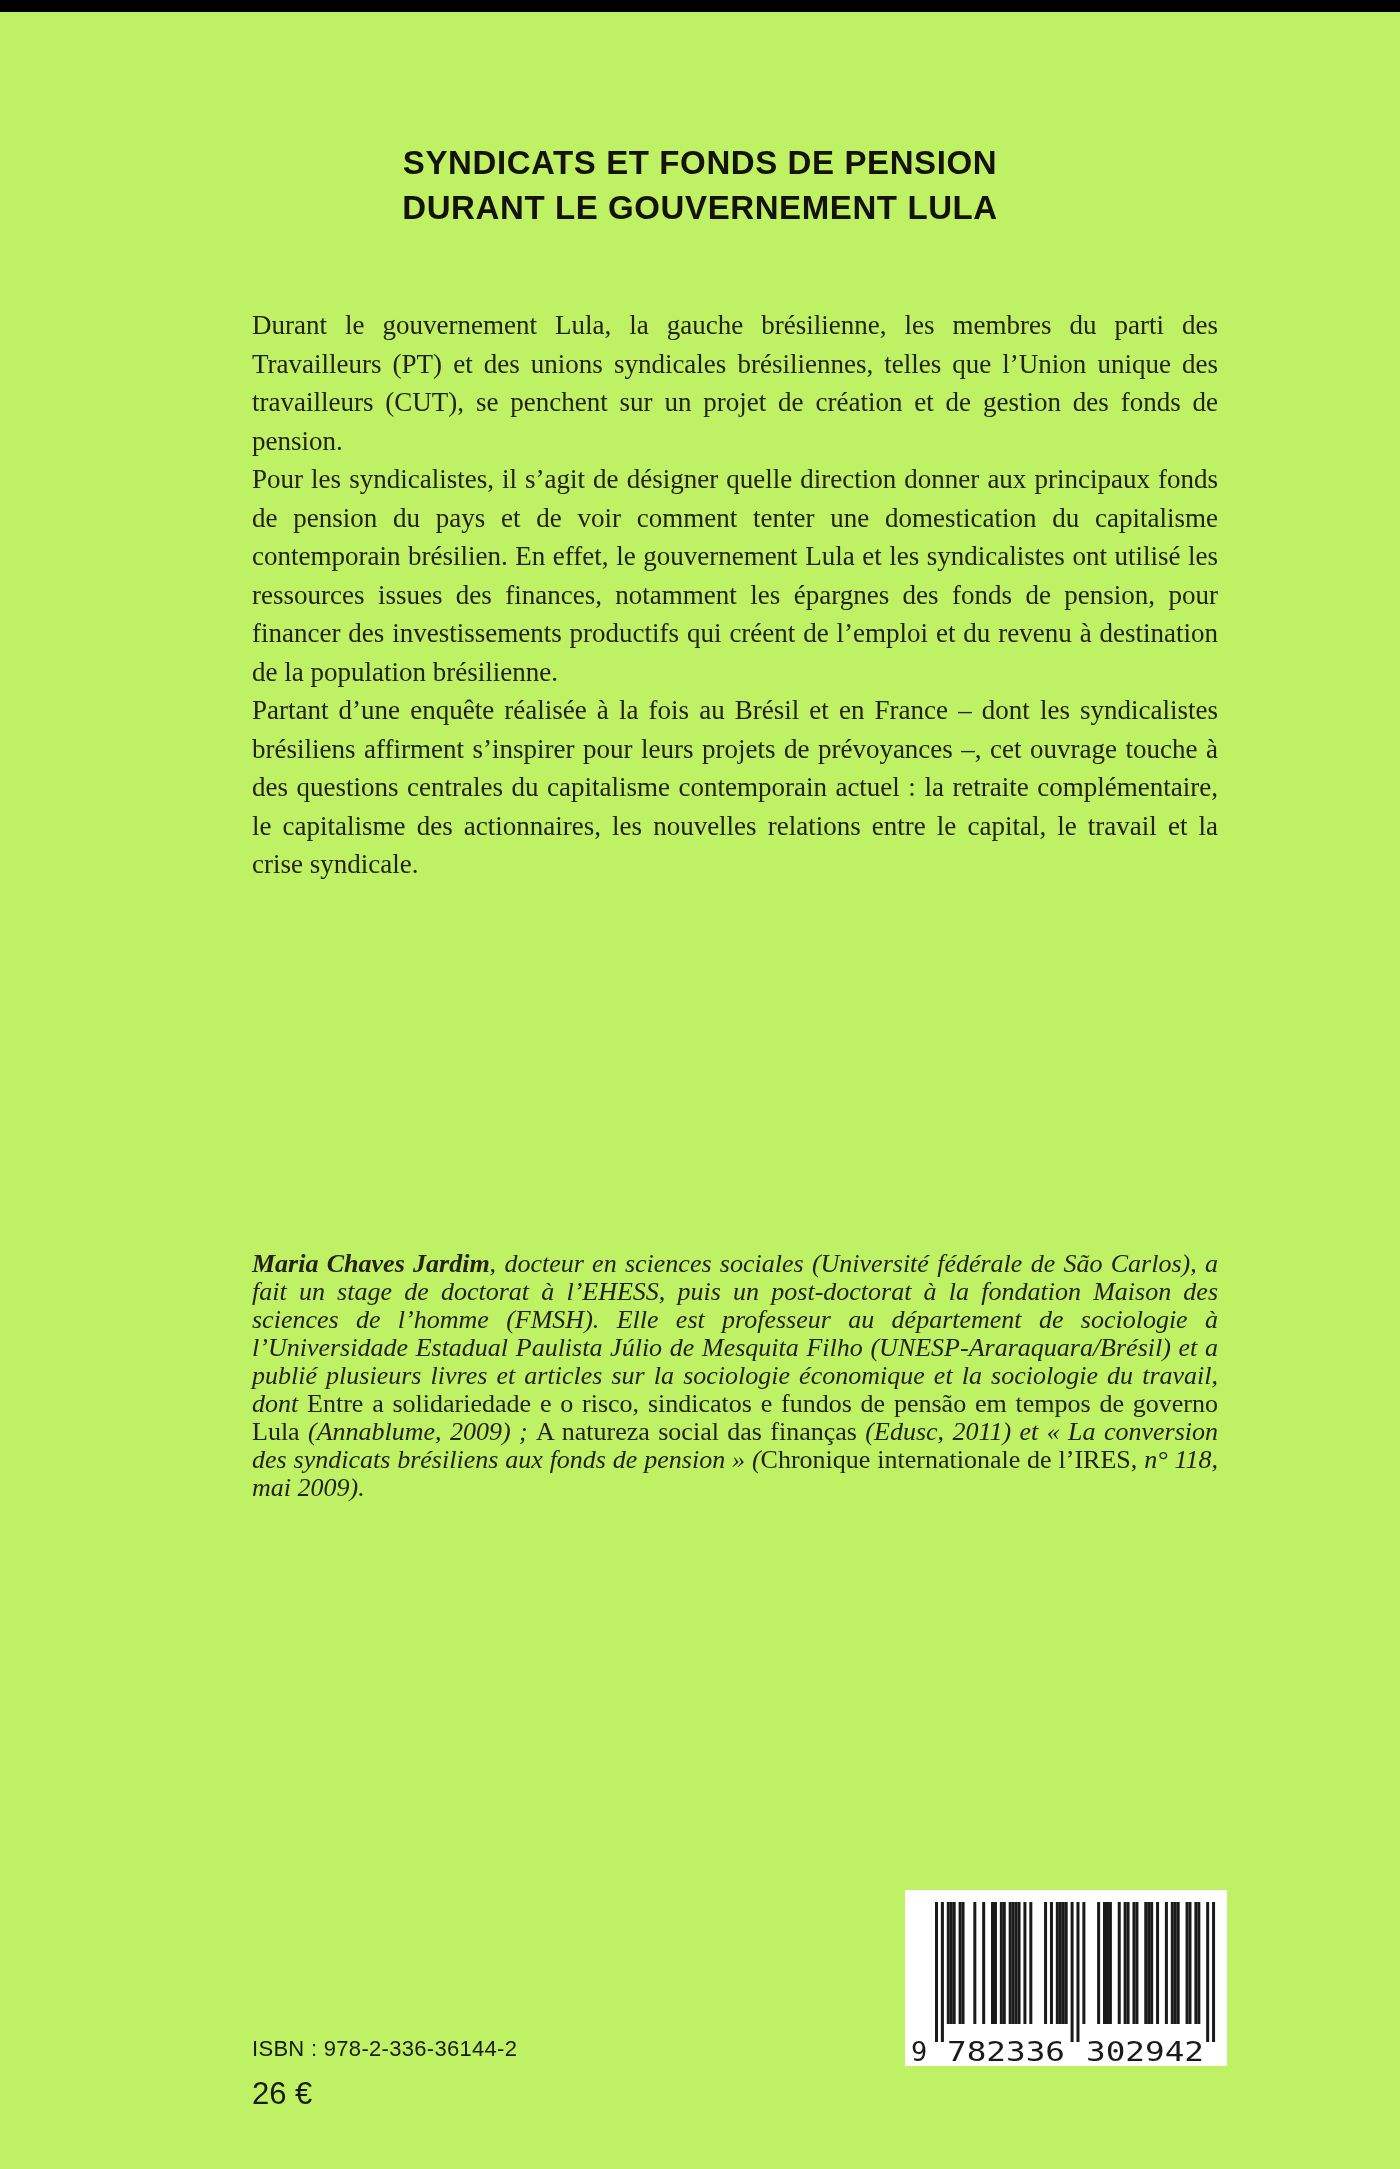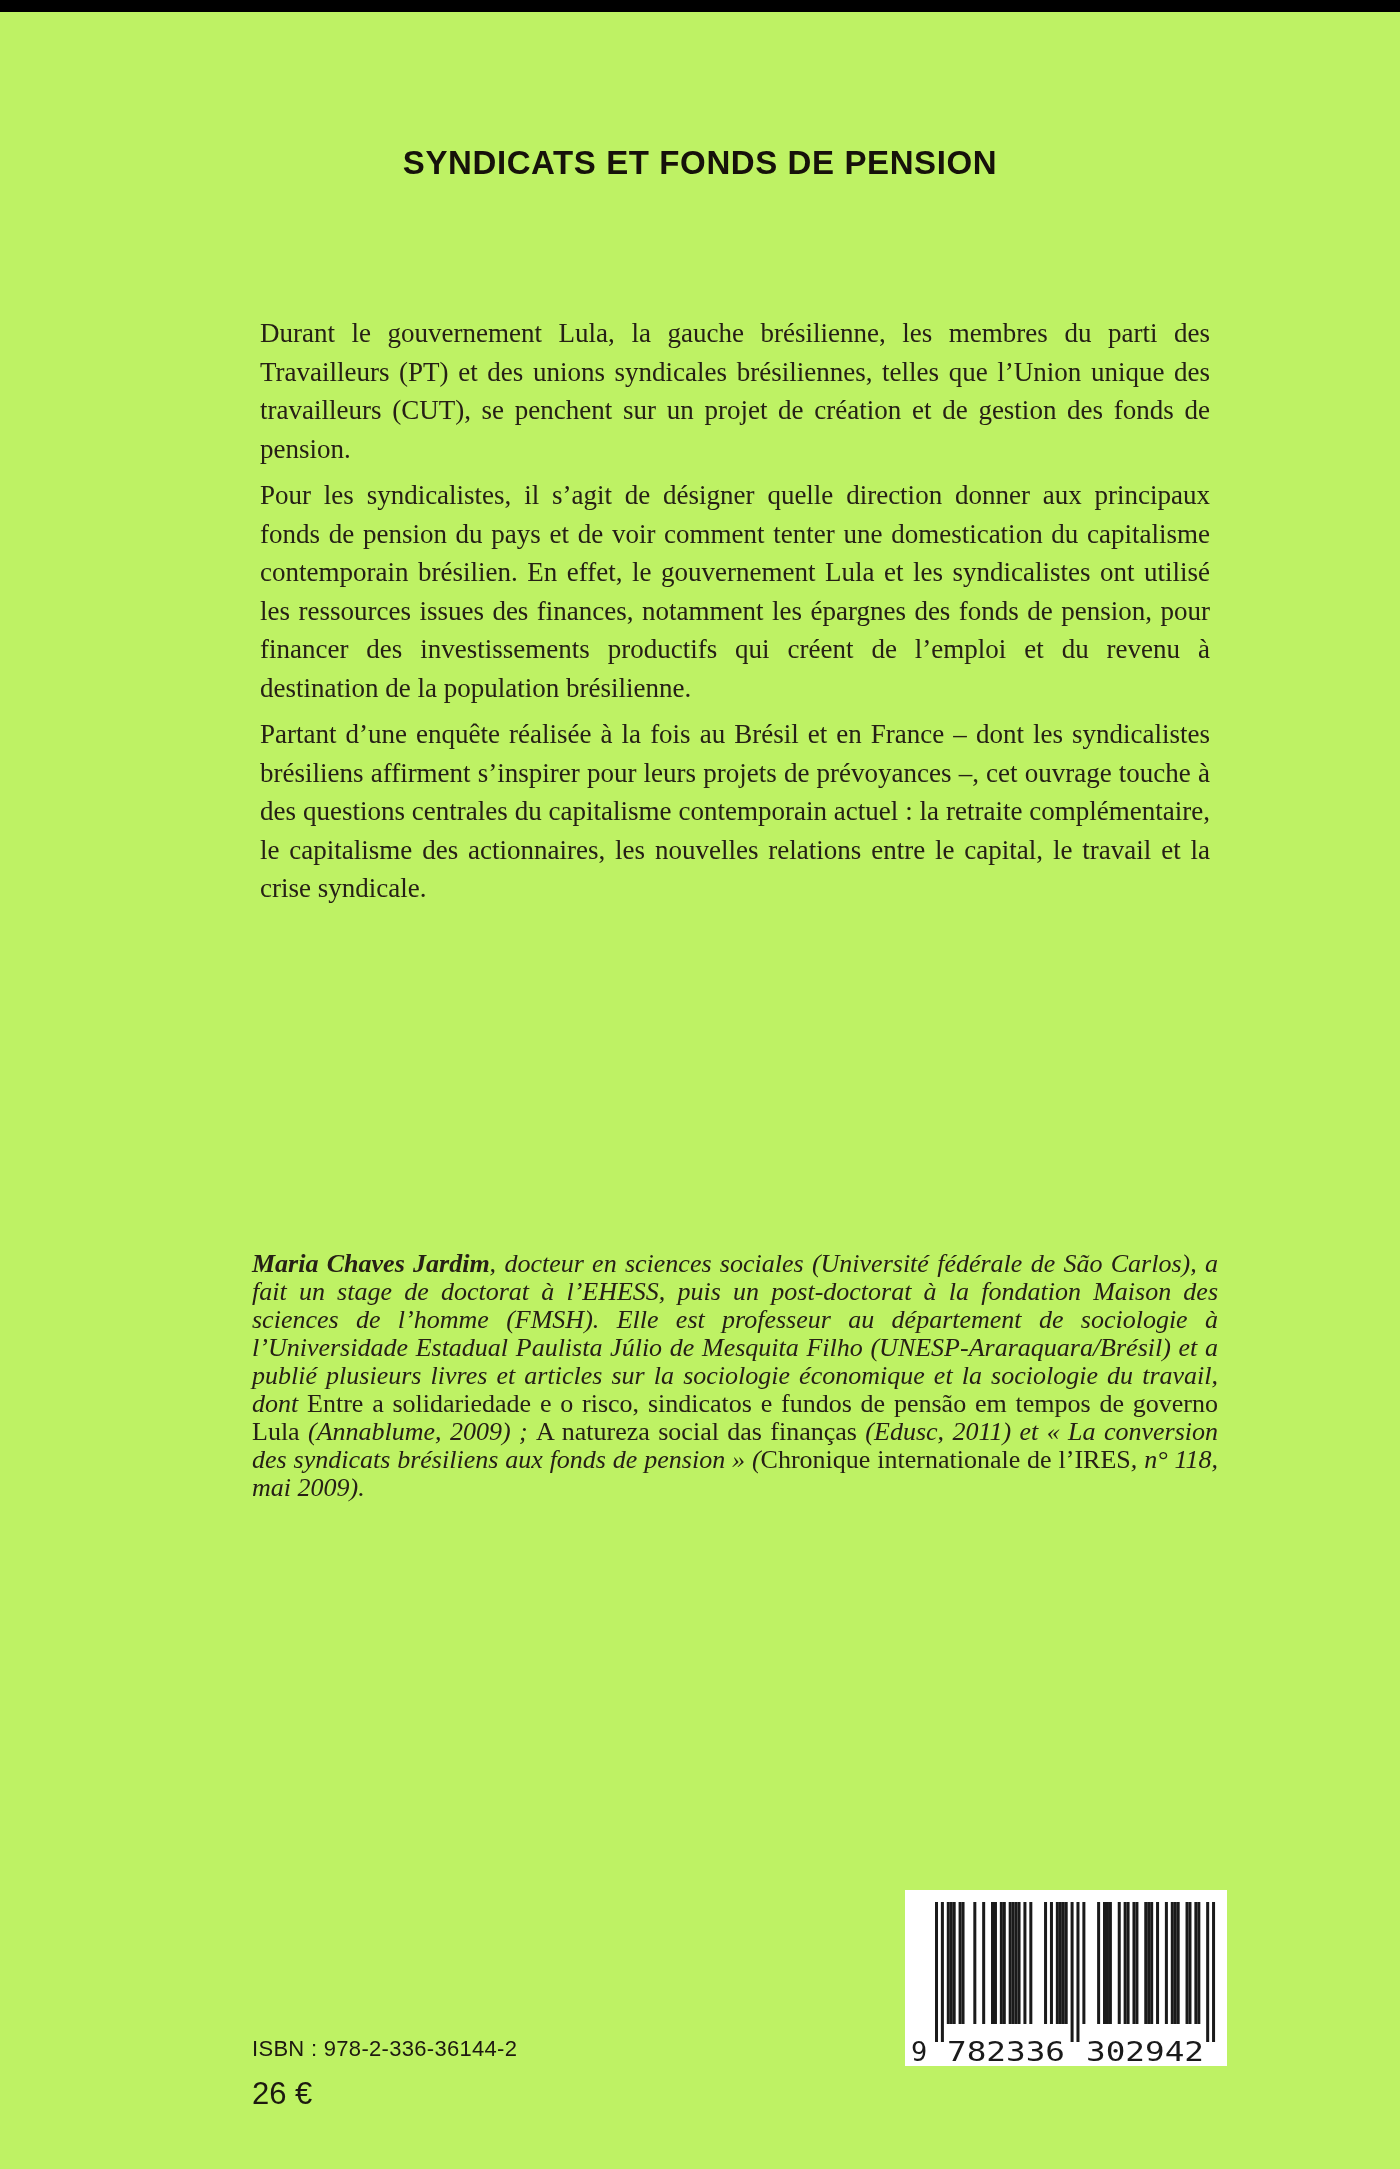--- a/index.html
+++ b/index.html
@@ -34,21 +34,21 @@
   .synopsis {
     position: absolute;
     left: 252px;
     top: 306px;
     width: 966px;
     font-size: 27px;
     line-height: 38.5px;
     text-align: justify;
     color: #262015;
   }
-  .synopsis p { margin: 8px; }
+  .synopsis p { margin: 0; }
   .author-bio {
     position: absolute;
     left: 252px;
     top: 1250px;
     width: 966px;
     font-size: 26px;
     line-height: 28px;
     text-align: justify;
     font-style: italic;
     color: #262015;
@@ -84,20 +84,21 @@
 </style>
 </head>
 <body>
 
 <div class="page">
 
   <div class="top-trim"></div>
 
   <div class="title-block">
     <div>SYNDICATS ET FONDS DE PENSION</div>
+    <div>DURANT LE GOUVERNEMENT LULA</div>
   </div>
 
   <div class="synopsis">
     <p>Durant le gouvernement Lula, la gauche brésilienne, les membres du parti des Travailleurs (PT) et des unions syndicales brésiliennes, telles que l’Union unique des travailleurs (CUT), se penchent sur un projet de création et de gestion des fonds de pension.</p>
     <p>Pour les syndicalistes, il s’agit de désigner quelle direction donner aux principaux fonds de pension du pays et de voir comment tenter une domestication du capitalisme contemporain brésilien. En effet, le gouvernement Lula et les syndicalistes ont utilisé les ressources issues des finances, notamment les épargnes des fonds de pension, pour financer des investissements productifs qui créent de l’emploi et du revenu à destination de la population brésilienne.</p>
     <p>Partant d’une enquête réalisée à la fois au Brésil et en France – dont les syndicalistes brésiliens affirment s’inspirer pour leurs projets de prévoyances –, cet ouvrage touche à des questions centrales du capitalisme contemporain actuel : la retraite complémentaire, le capitalisme des actionnaires, les nouvelles relations entre le capital, le travail et la crise syndicale.</p>
   </div>
 
   <div class="author-bio"><span class="seg-bold">Maria Chaves Jardim</span><span>, docteur en sciences sociales (Université fédérale de São Carlos), a fait un stage de doctorat à l’EHESS, puis un post-doctorat à la fondation Maison des sciences de l’homme (FMSH). Elle est professeur au département de sociologie à l’Universidade Estadual Paulista Júlio de Mesquita Filho (UNESP-Araraquara/Brésil) et a publié plusieurs livres et articles sur la sociologie économique et la sociologie du travail, dont </span><span class="seg-roman">Entre a solidariedade e o risco, sindicatos e fundos de pensão em tempos de governo Lula</span><span> (Annablume, 2009) ; </span><span class="seg-roman">A natureza social das finanças</span><span> (Edusc, 2011) et « La conversion des syndicats brésiliens aux fonds de pension » (</span><span class="seg-roman">Chronique internationale de l’IRES</span><span>, n° 118, mai 2009).</span></div>
 

